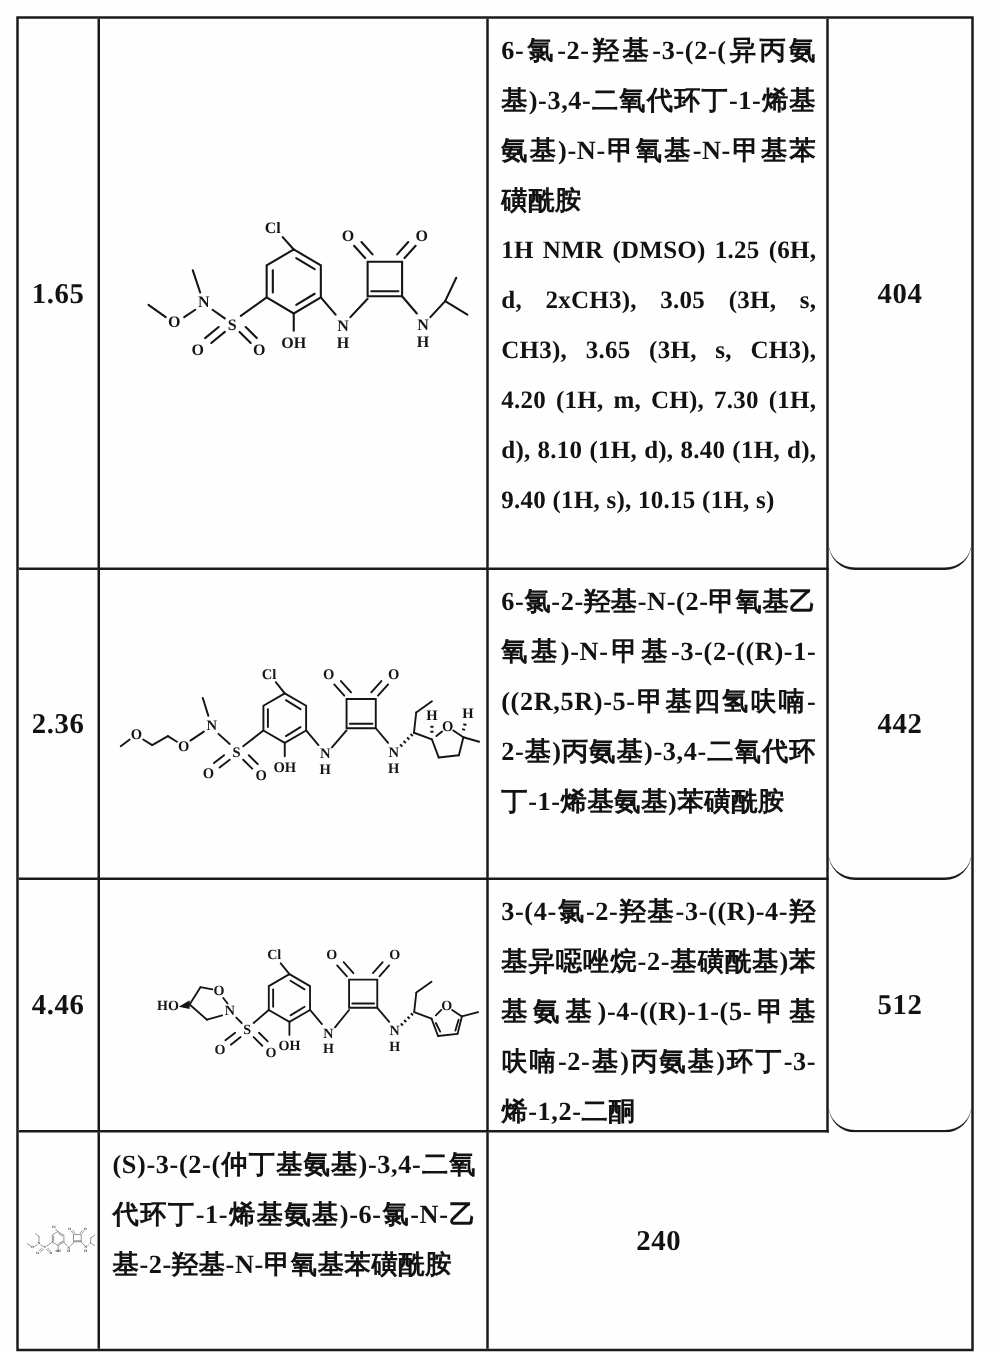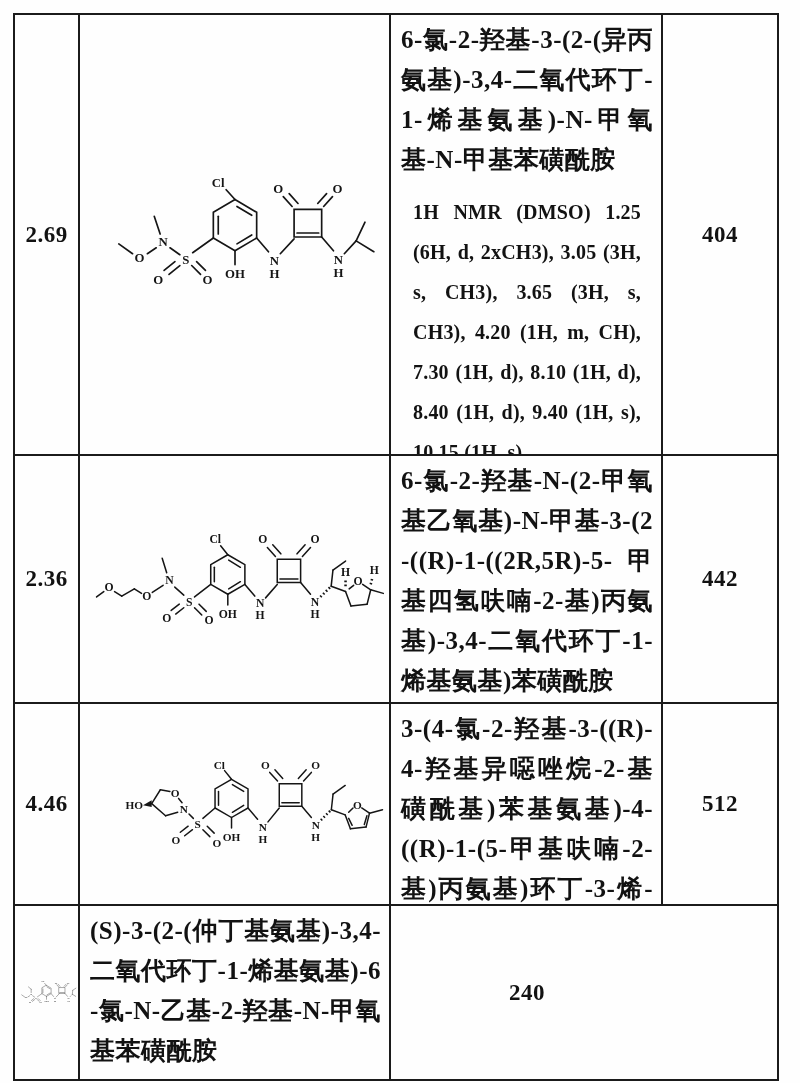--- a/index.html
+++ b/index.html
@@ -9,44 +9,44 @@
   }
   .tbl{
     position:absolute;left:13px;top:13px;width:766px;height:1068px;
     border:2px solid #1b1b1b;display:grid;box-sizing:border-box;
     grid-template-columns:65px 311px 272px 1fr;
     grid-template-rows:441px 248px 202px 1fr;
     background:#fefefe;
   }
   .cell{border-right:2px solid #1b1b1b;border-bottom:2px solid #1b1b1b;
     box-sizing:border-box;overflow:hidden;}
-  .cell.last-col{border-right:none;}
+  .cell.last-col{border-right:none;border-radius:21px;}
   .cell.last-row{border-bottom:none;}
   .id-cell,.mass-cell{display:flex;align-items:center;justify-content:center;
     font-weight:bold;font-size:23px;letter-spacing:.5px;}
   .struct-cell{display:flex;align-items:center;justify-content:center;}
   .txt-cell{padding:5px 8px 0 10px;}
-  .cname{margin:0;font-weight:bold;font-size:25px;line-height:40px;
+  .cname{margin:0;font-weight:bold;font-size:21px;line-height:40px;
     text-align:justify;word-break:break-all;letter-spacing:.5px;}
-  .nmr{margin:12px;font-weight:bold;font-size:20px;line-height:40px;
+  .nmr{margin:0;font-weight:bold;font-size:20px;line-height:40px;
     text-align:justify;letter-spacing:.2px;}
   svg{display:block;}
   svg .bond{stroke:#151515;stroke-width:1.7;fill:none;stroke-linecap:round;}
   svg .hash{stroke:#151515;stroke-width:2.8;fill:none;stroke-dasharray:1.8,2.6;}
   svg .wedge{fill:#151515;stroke:none;}
   svg text{font-family:"Liberation Serif",serif;font-weight:bold;font-size:13px;
     fill:#151515;text-anchor:middle;dominant-baseline:central;}
 </style>
 </head>
 <body>
 
 <div class="page">
   <div class="tbl">
 
-    <div class="cell id-cell">2.69</div>
+    <div class="cell id-cell">1.65</div>
     <div class="cell struct-cell">
       <svg width="296" height="130" viewBox="0 0 300 132">
 
         <polygon class="bond" points="150,30 172,43 172,69 150,82 128,69 128,43"></polygon>
         <line class="bond" x1="152" y1="37" x2="167" y2="46"></line>
         <line class="bond" x1="167" y1="66" x2="152" y2="75"></line>
         <line class="bond" x1="133" y1="65" x2="133" y2="47"></line>
 
         <line class="bond" x1="150" y1="30" x2="141" y2="20"></line>
         <text x="133" y="13">Cl</text>

